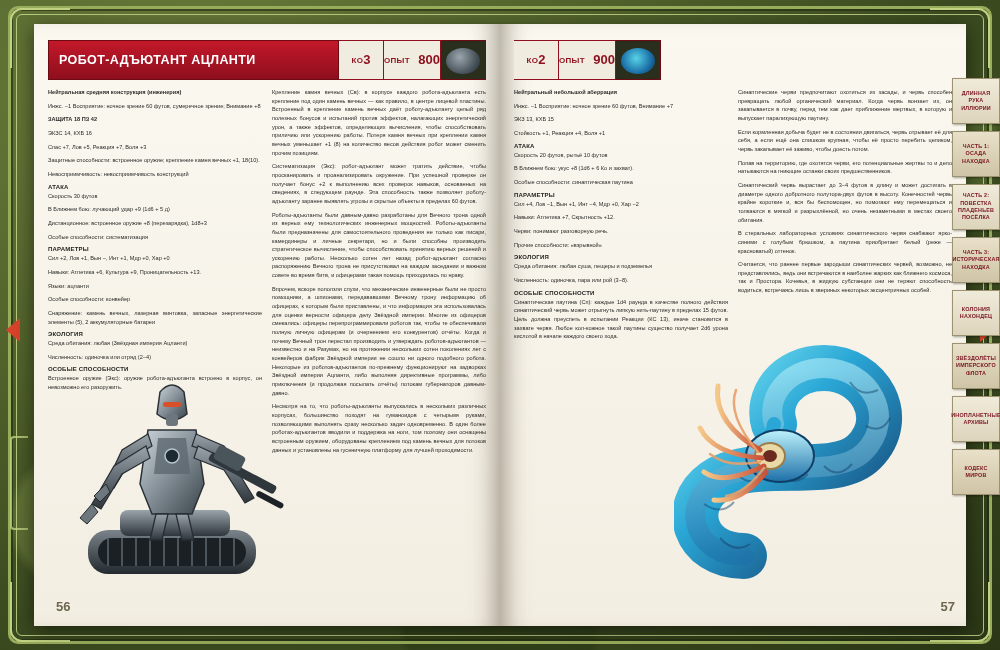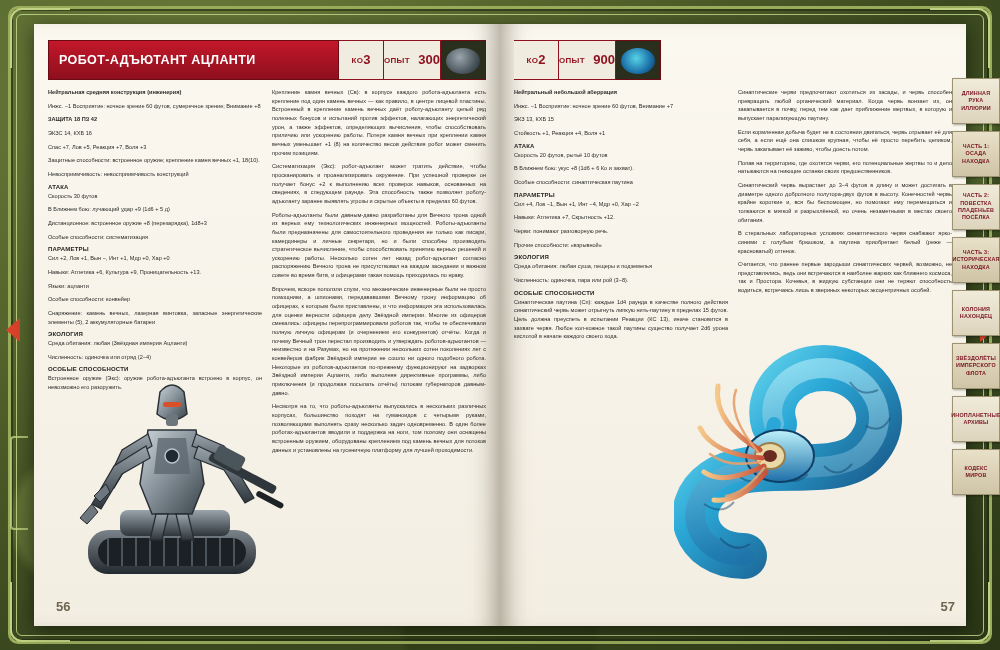--- a/index.html
+++ b/index.html
@@ -170,21 +170,21 @@
     <div class="sheet left">
 
       <div class="hdr">
         <div class="title-bar">РОБОТ-АДЪЮТАНТ АЦЛАНТИ</div>
         <div class="stat-box">
           <span class="lbl">КО</span>
           <span class="val">3</span>
         </div>
         <div class="stat-box wide">
           <span class="lbl">ОПЫТ</span>
-          <span class="val">300</span>
+          <span class="val">800</span>
         </div>
         <div class="mini-art robot">
           <div class="blob"></div>
         </div>
       </div>
 
       <div class="cols">
         <div class="col">
           <div class="tx b">Нейтральная средняя конструкция (инженерия)</div>
           <div class="tx">Инжс. −1  Восприятие: ночное зрение 60 футов, сумеречное зрение; Внимание +8</div>

